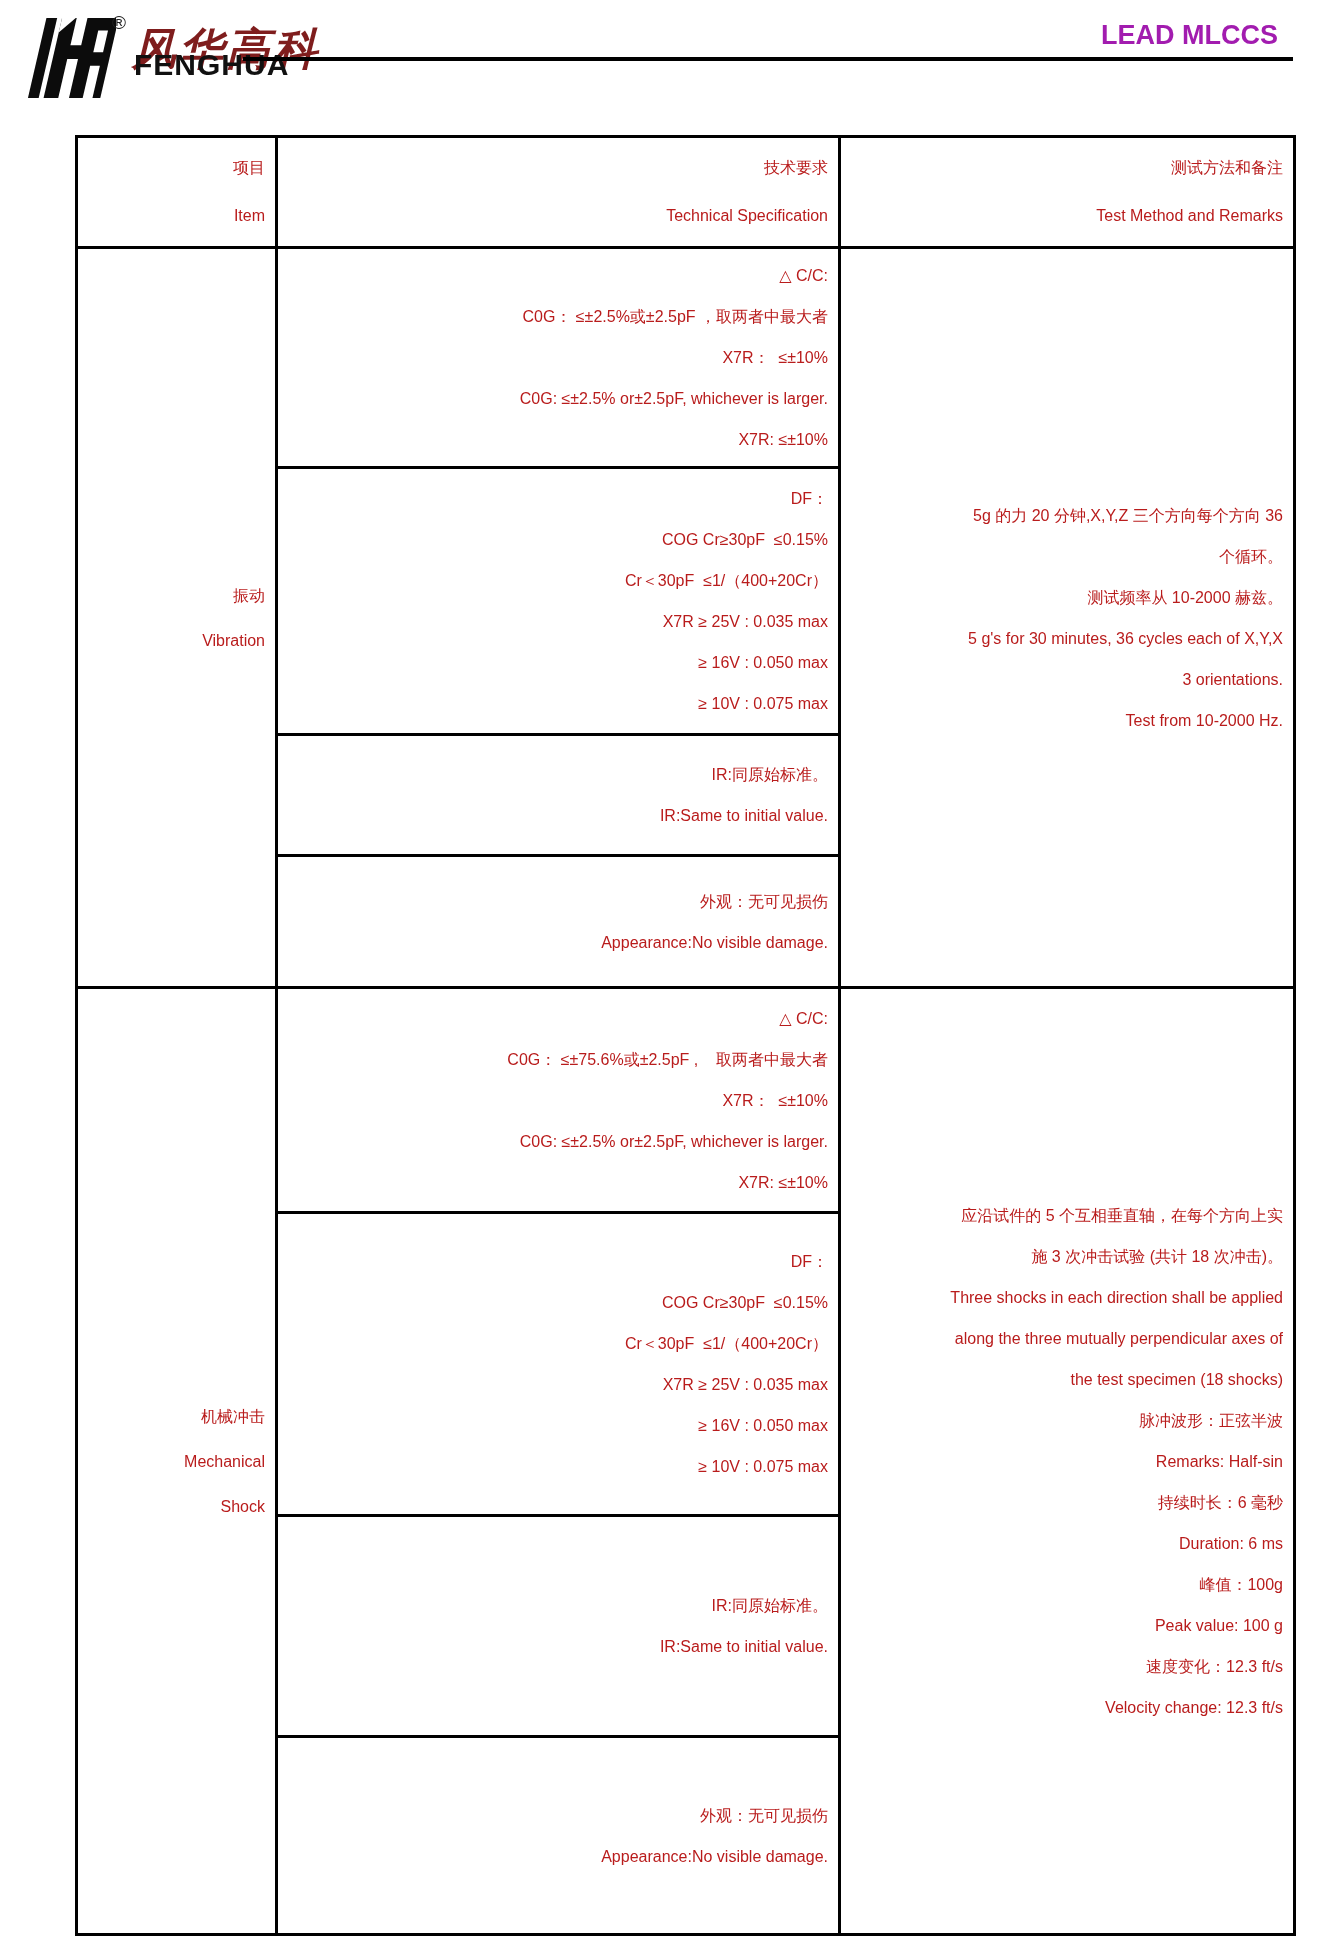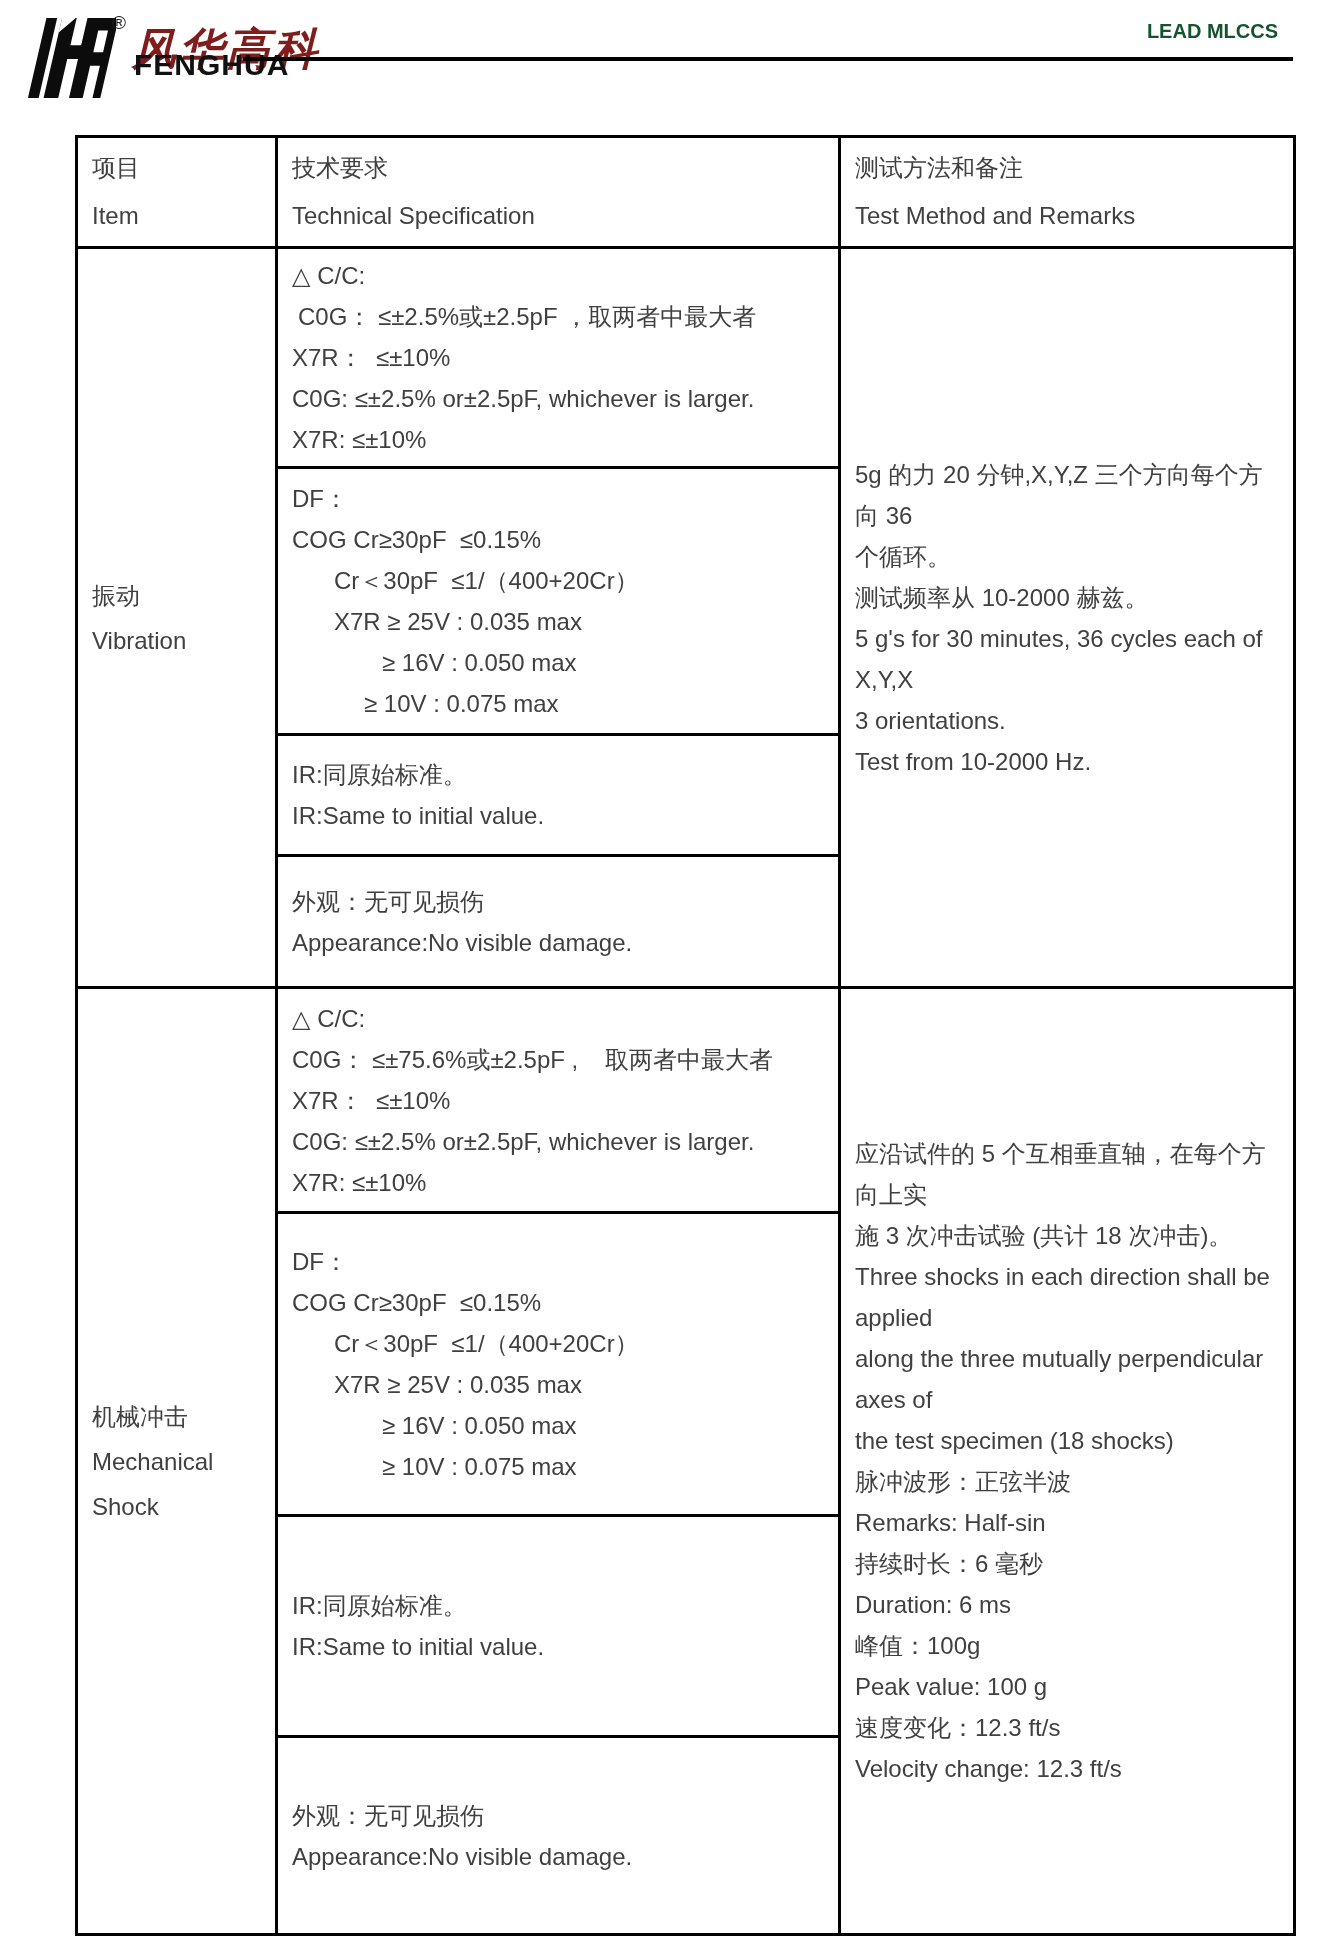--- a/index.html
+++ b/index.html
@@ -7,33 +7,33 @@
     width:1344px;height:1957px;position:relative;
     font-family:"Liberation Sans","DejaVu Sans",sans-serif;
     color:#1c1c1c;-webkit-font-smoothing:antialiased;
   }
   
   .hdr{position:absolute;left:0;top:0;width:1344px;height:110px;}
   .logo-mark{position:absolute;left:28px;top:12px;width:88px;height:92px;}
   .reg{position:absolute;left:112px;top:12px;font-size:19px;color:#222;}
   .brand-cn{position:absolute;left:132px;top:20px;font-size:44px;font-weight:bold;letter-spacing:3px;color:#7f1d1d;font-style:italic;}
   .brand-en{position:absolute;left:134px;top:48px;font-size:30px;font-weight:bold;letter-spacing:1px;color:#111;}
-  .doc-title{position:absolute;right:66px;top:20px;font-size:20px;font-weight:bold;color:#14532d;margin-left:8px;}
+  .doc-title{position:absolute;right:66px;top:20px;font-size:27px;font-weight:bold;color:#a21caf;margin-left:8px;}
   .hdr-rule{position:absolute;left:243px;top:57px;width:1050px;height:4px;background:#000;}
   
   table.spec-table{
     position:absolute;left:75px;top:135px;
     border-collapse:collapse;table-layout:fixed;
     width:1218px;
   }
   .spec-table td,.spec-table th{
     border:3px solid #000;
-    font-size:24px;font-weight:normal;text-align:left;
+    font-size:16px;font-weight:normal;text-align:right;
     vertical-align:middle;padding:6px 10px 6px 14px;
-    color:#404040;
+    color:#b91c1c;
   }
   col.c1{width:200px;}col.c2{width:563px;}col.c3{width:455px;}
   .ln{line-height:41px;white-space:pre-wrap;}
   .hcell .ln{line-height:48px;}
   .item-cell .ln{line-height:45px;}
   .ind-s{padding-left:6px;}
   .ind-1{padding-left:42px;}
   .ind-2{padding-left:90px;}
   .ind-3{padding-left:72px;}
   tr.r-head{height:108px;}

